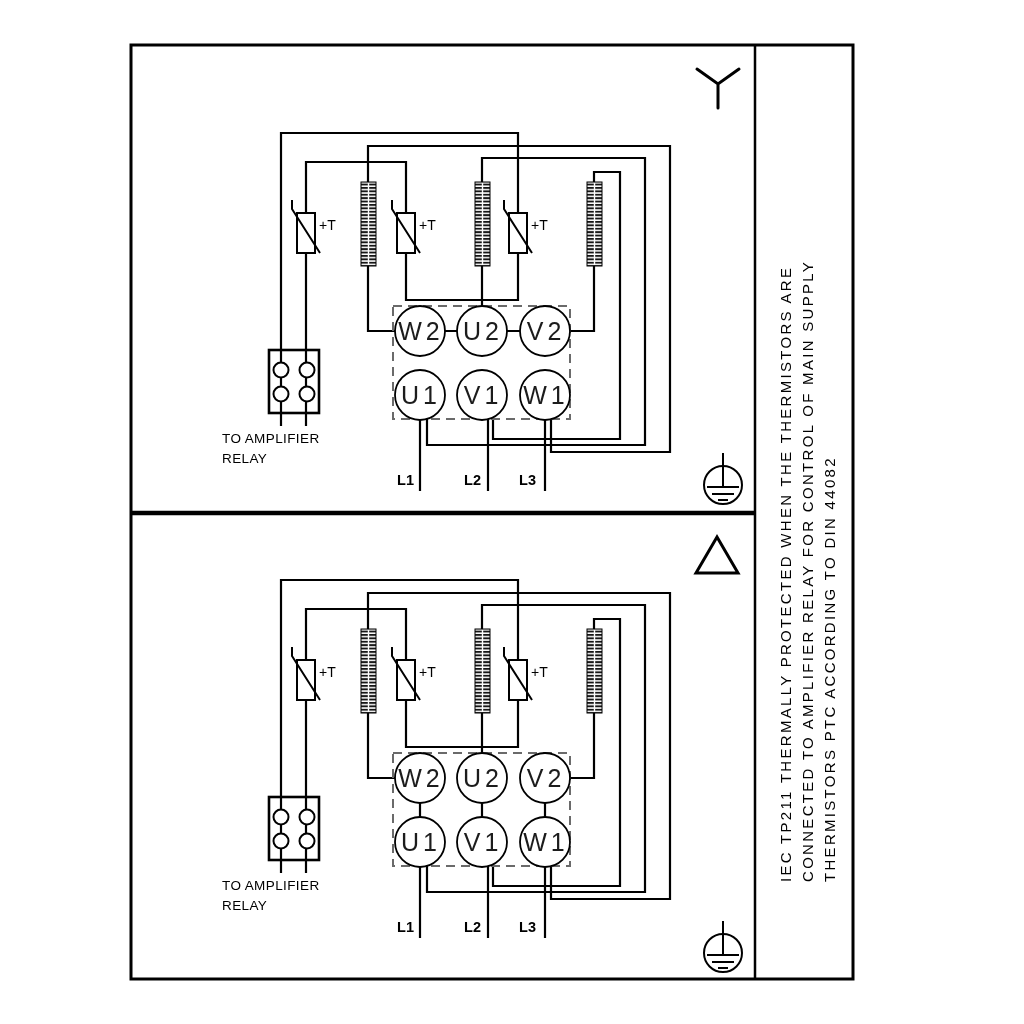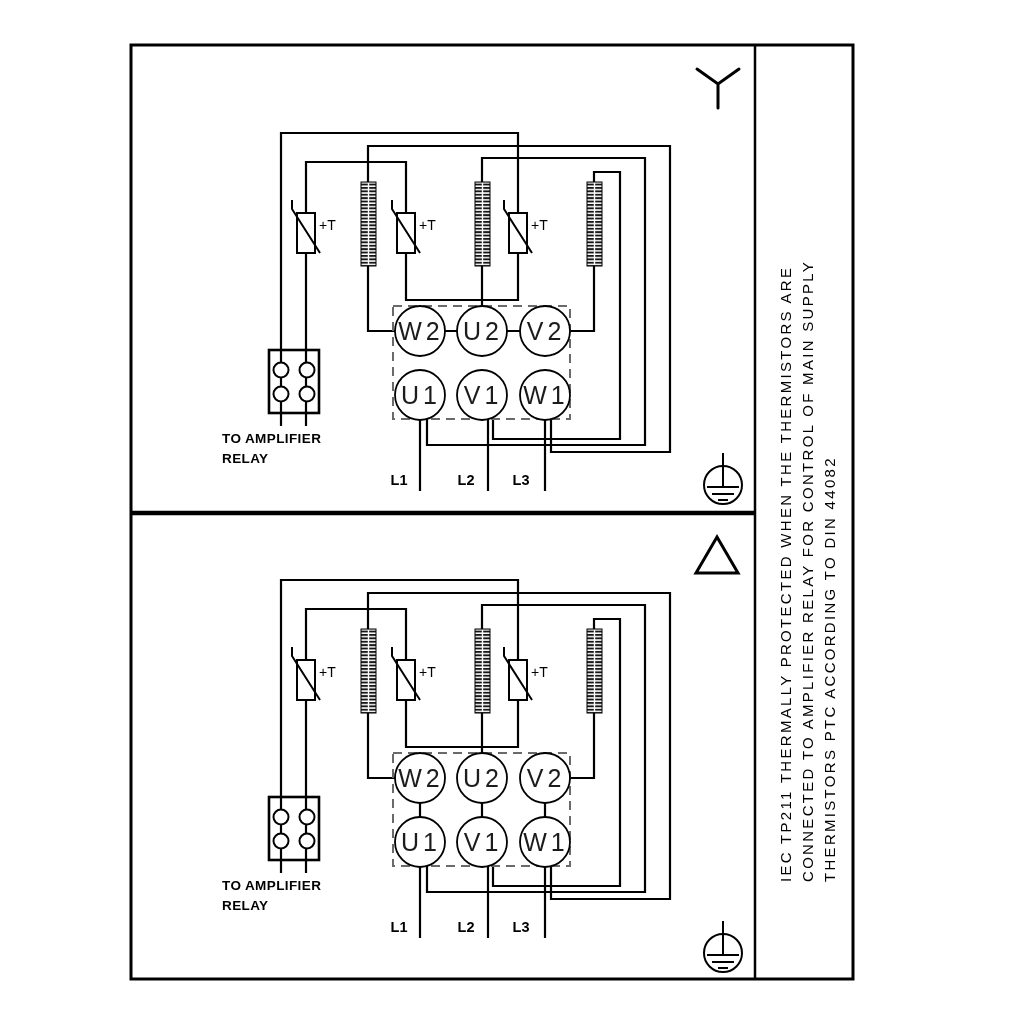--- a/index.html
+++ b/index.html
@@ -3,22 +3,22 @@
 <meta charset="utf-8">
 <style>
   html,body{margin:0;padding:0;background:#ffffff;}
   .stage{position:relative;width:1024px;height:1024px;background:#ffffff;overflow:hidden;
          font-family:"Liberation Sans", sans-serif;}
   .diagram-svg{position:absolute;left:0;top:0;width:1024px;height:1024px;}
   .labels{position:absolute;left:0;top:0;width:1024px;height:1024px;}
   .t-label{position:absolute;transform:translate(-50%,-50%);font-size:25px;letter-spacing:4px;
            color:#1c1c1c;white-space:nowrap;text-indent:2px;}
   .pt-label{position:absolute;font-size:14px;color:#000;white-space:nowrap;}
-  .relay-cap{position:absolute;font-size:13.5px;letter-spacing:.4px;color:#000;white-space:nowrap;font-weight:bold;}
-  .l-label{position:absolute;width:30px;text-align:center;font-size:14.5px;font-weight:bold;color:#000;}
+  .relay-cap{position:absolute;font-size:13.5px;letter-spacing:.4px;color:#000;white-space:nowrap;}
+  .l-label{position:absolute;width:30px;text-align:right;font-size:14.5px;font-weight:bold;color:#000;}
   .side-note-line{position:absolute;transform:rotate(-90deg);transform-origin:0 0;
            font-size:15px;letter-spacing:2.3px;color:#000;white-space:nowrap;line-height:16px;}
 </style>
 </head>
 <body>
 
 <div class="stage">
 
   <svg class="diagram-svg" viewBox="0 0 1024 1024">
     <defs>

